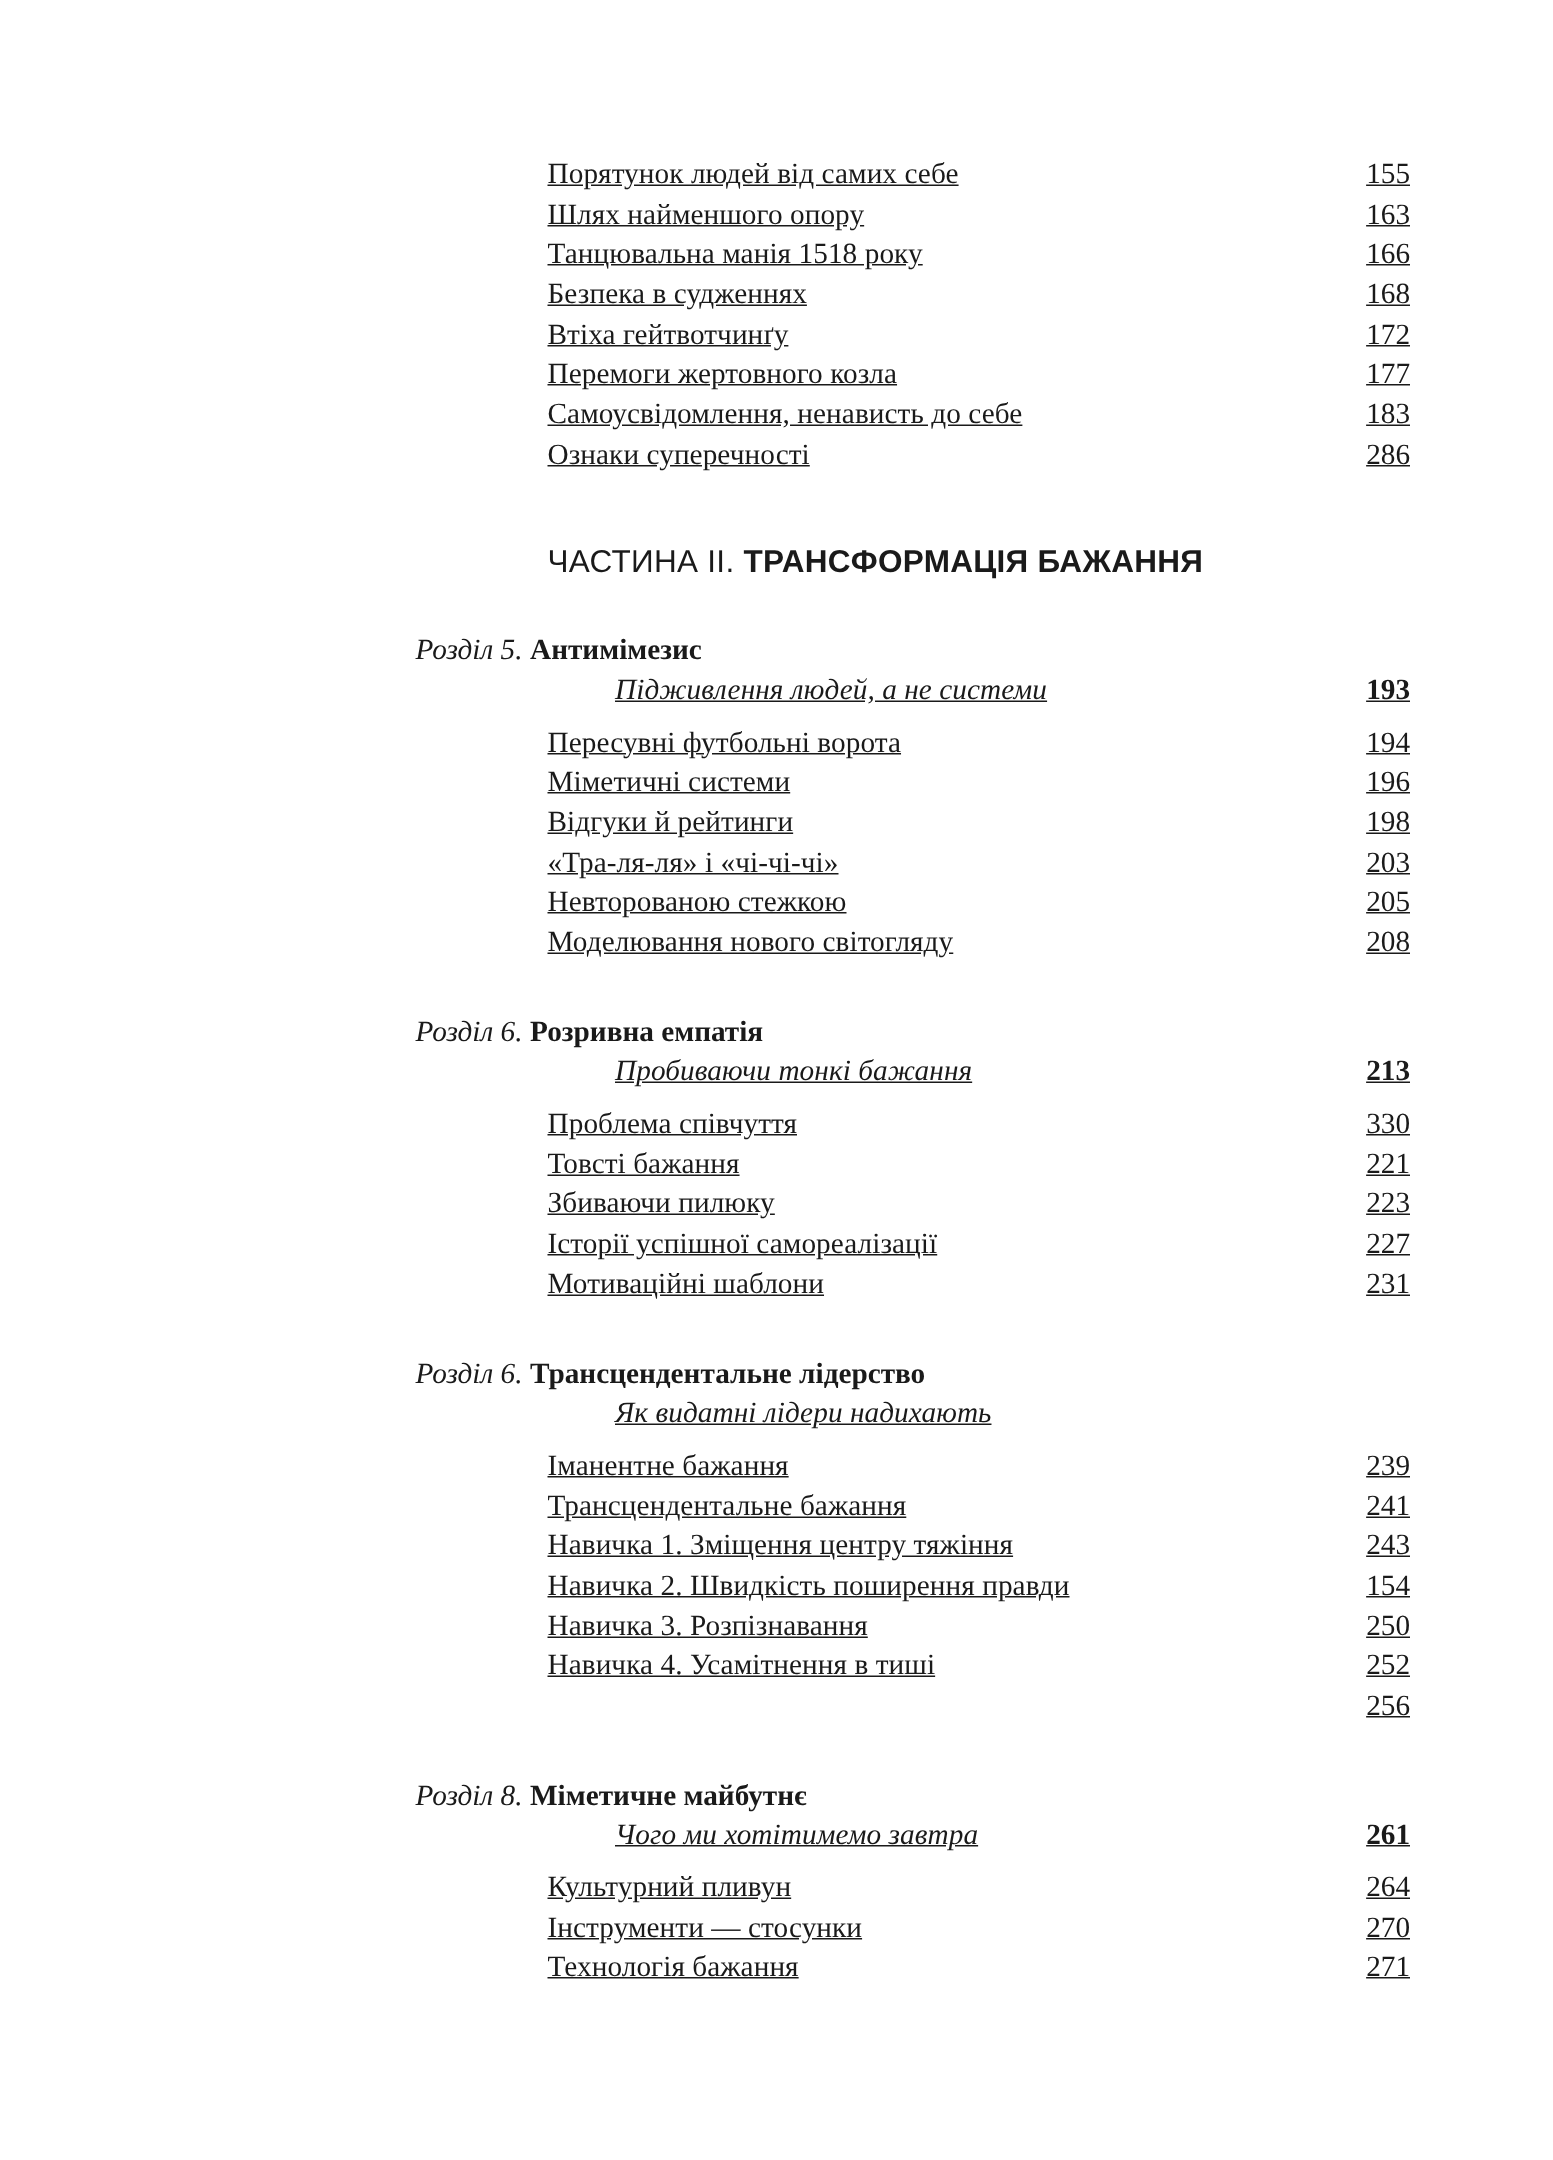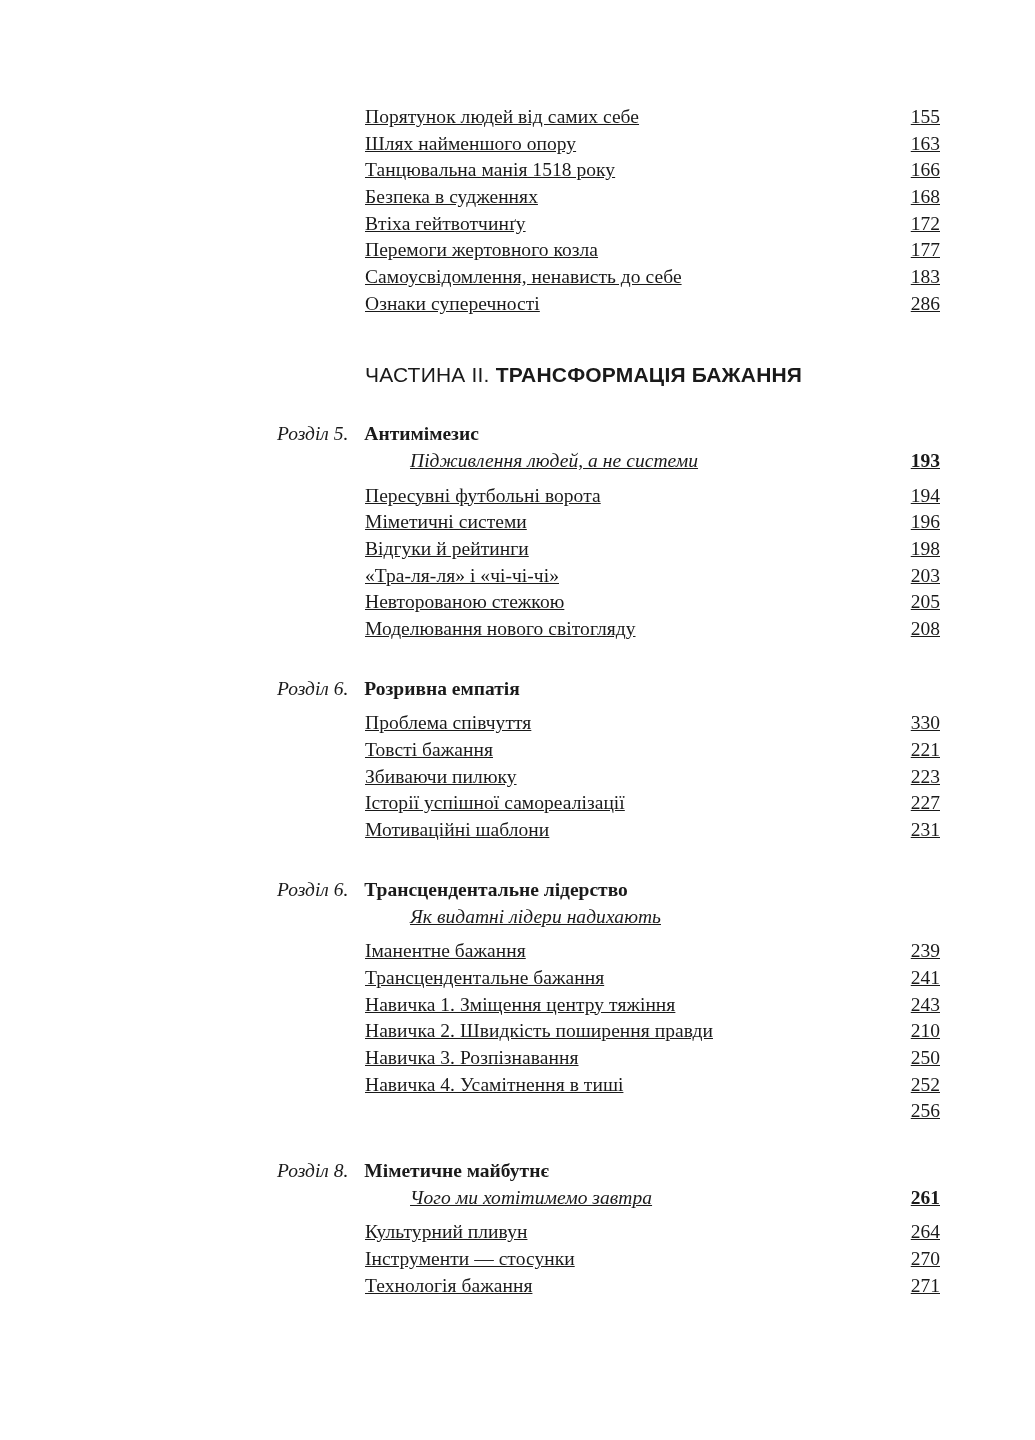--- a/index.html
+++ b/index.html
@@ -92,21 +92,21 @@
     line-height: 26.7px;
     font-size: 19.5px;
     white-space: nowrap;
   }
   .chapter-title .ch-num {
     font-style: italic;
     font-weight: 400;
   }
   .chapter-title .ch-name {
     font-weight: 700;
-    margin-left: 16px;
+    margin-left: 5px;
   }
 
   
   .subtitle { padding-left: 88px; }
   .subtitle .label {
     font-style: italic;
     font-weight: 400;
     margin-left: 45px;
   }
   .subtitle .pageno { font-weight: 700; }
@@ -216,20 +216,25 @@
         <span class="pageno">208</span>
       </div>
     </div>
 
     <div class="gap-chapter"></div>
 
     <div>
       <div class="chapter-title">
         <span class="ch-num">Розділ 6.</span><span class="ch-name">Розривна емпатія</span>
       </div>
+      <div class="row entry subtitle">
+        <span class="label">Пробиваючи тонкі бажання</span>
+        <span class="leader"></span>
+        <span class="pageno">213</span>
+      </div>
       <div class="gap-after-sub"></div>
       <div class="row entry">
         <span class="label">Проблема співчуття</span>
         <span class="leader"></span>
         <span class="pageno">330</span>
       </div>
       <div class="row entry">
         <span class="label">Товсті бажання</span>
         <span class="leader"></span>
         <span class="pageno">221</span>
@@ -274,21 +279,21 @@
         <span class="pageno">241</span>
       </div>
       <div class="row entry">
         <span class="label">Навичка 1. Зміщення центру тяжіння</span>
         <span class="leader"></span>
         <span class="pageno">243</span>
       </div>
       <div class="row entry">
         <span class="label">Навичка 2. Швидкість поширення правди</span>
         <span class="leader"></span>
-        <span class="pageno">210</span>
+        <span class="pageno">154</span>
       </div>
       <div class="row entry">
         <span class="label">Навичка 3. Розпізнавання</span>
         <span class="leader"></span>
         <span class="pageno">250</span>
       </div>
       <div class="row entry">
         <span class="label">Навичка 4. Усамітнення в тиші</span>
         <span class="leader"></span>
         <span class="pageno">252</span>

